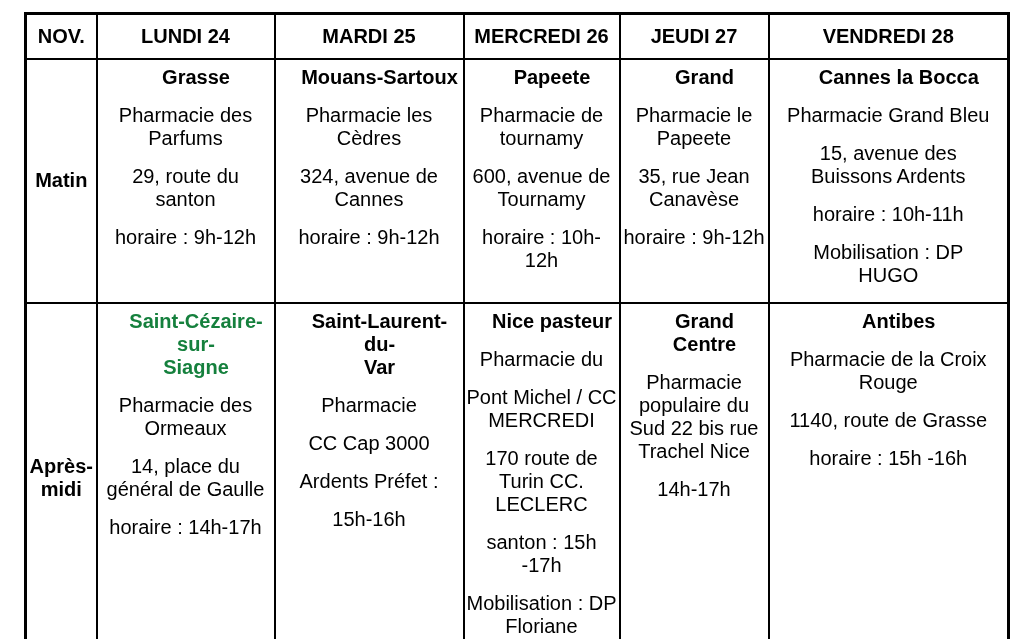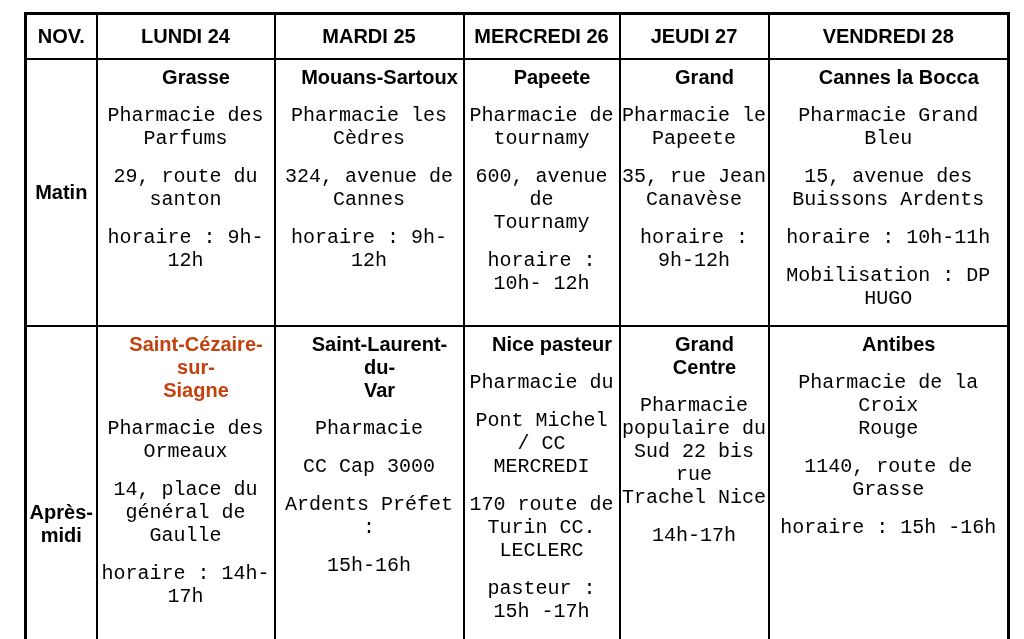--- a/index.html
+++ b/index.html
@@ -60,21 +60,20 @@
   }
   .city {
     font-weight: bold;
     margin: 0 0 15px 0;
     white-space: pre-line;
     padding-left: 21px;
   }
   .para {
     margin: 0 0 15px 0;
     white-space: pre-line;
-    font-family: Liberation Mono, monospace;
   }
 </style>
 </head>
 <body>
 
 <div class="page">
   <table class="sched">
     <colgroup>
       <col class="c-month">
         <col class="c-lundi">
@@ -142,21 +141,21 @@
         <p class="para">Mobilisation : DP
 HUGO</p>
       </td>
     </tr>
 
     <tr class="r-apres">
       <td class="rowlabel">Après-
 midi</td>
 
       <td class="slot">
-        <p class="city" style="color:#c2410c">Saint-Cézaire-sur-
+        <p class="city" style="color:#15803d">Saint-Cézaire-sur-
 Siagne</p>
         <p class="para">Pharmacie des
 Ormeaux</p>
         <p class="para">14, place du
 général de Gaulle</p>
         <p class="para">horaire : 14h-17h</p>
       </td>
 
       <td class="slot">
         <p class="city">Saint-Laurent-du-
@@ -168,21 +167,21 @@
       </td>
 
       <td class="slot">
         <p class="city">Nice pasteur</p>
         <p class="para">Pharmacie du</p>
         <p class="para">Pont Michel / CC
 MERCREDI</p>
         <p class="para">170 route de
 Turin CC.
 LECLERC</p>
-        <p class="para">pasteur : 15h -17h</p>
+        <p class="para">santon : 15h -17h</p>
         <p class="para">Mobilisation : DP
 Floriane</p>
       </td>
 
       <td class="slot">
         <p class="city">Grand Centre</p>
         <p class="para">Pharmacie
 populaire du
 Sud 22 bis rue
 Trachel Nice</p>

